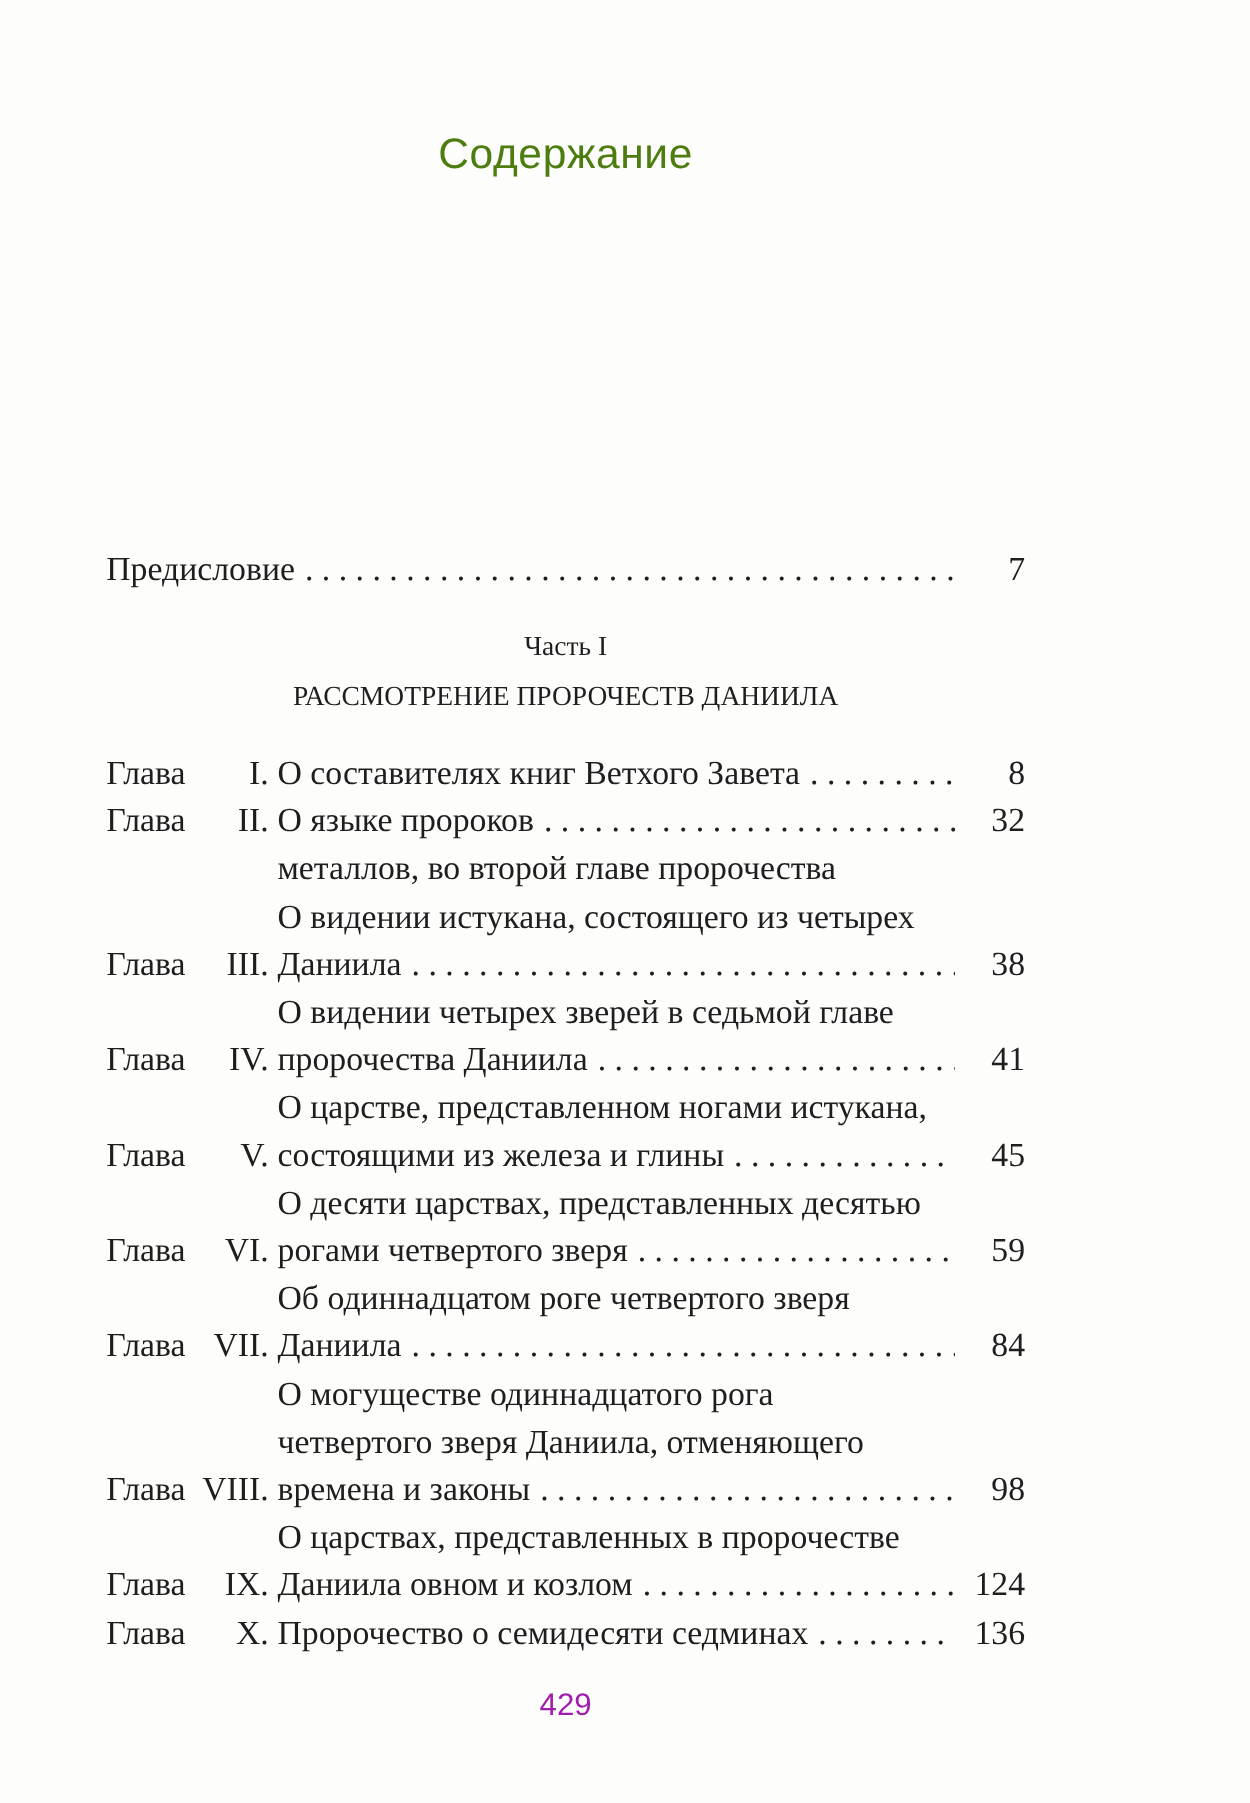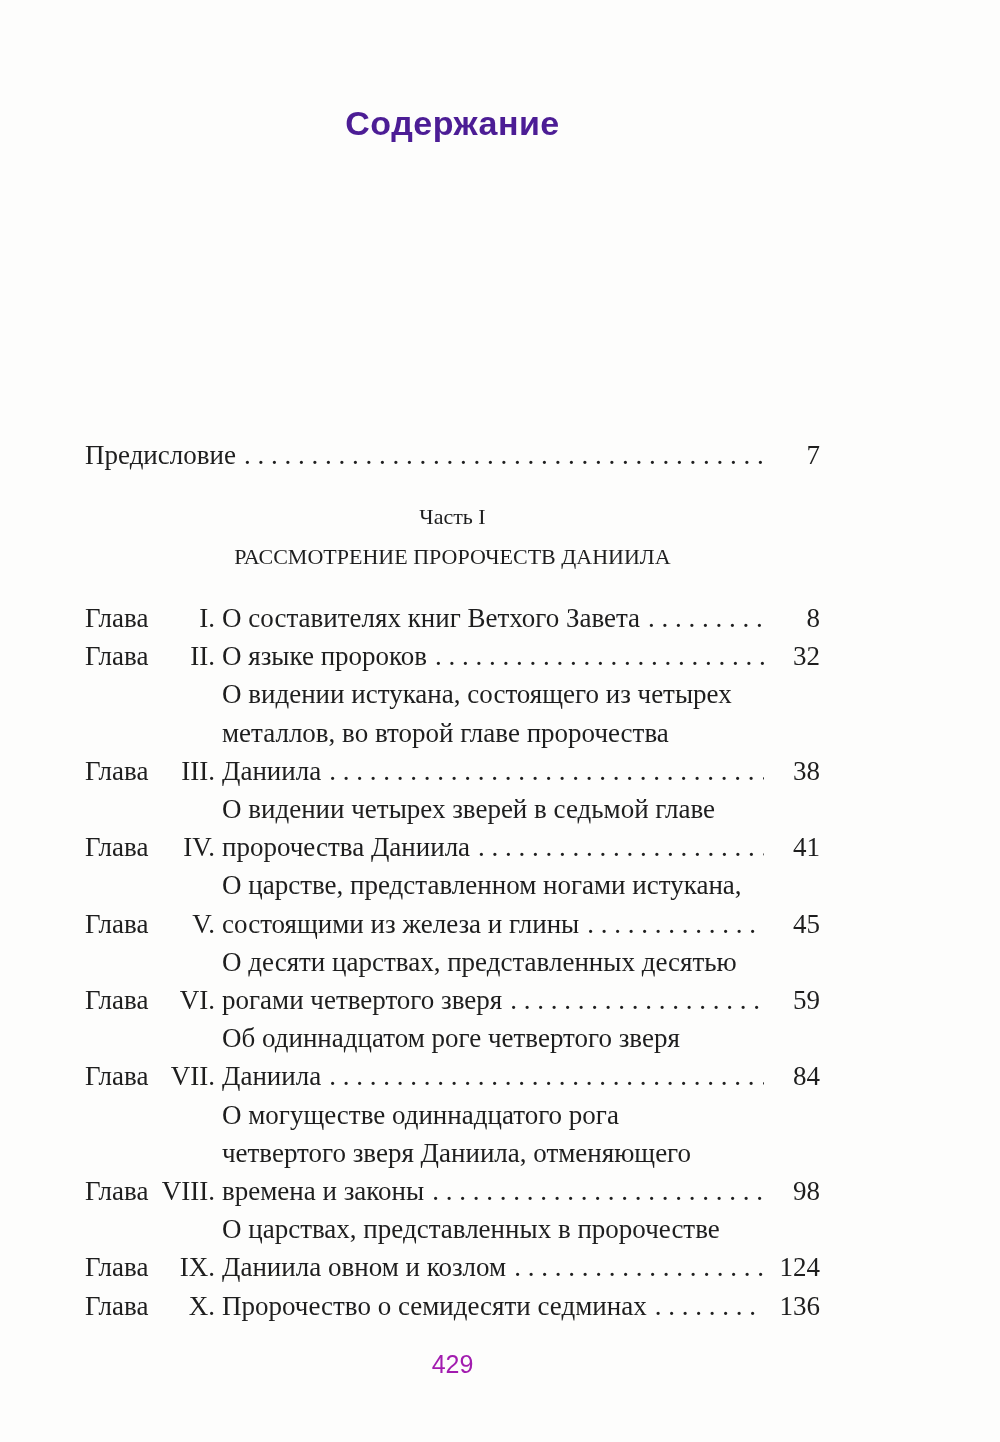--- a/index.html
+++ b/index.html
@@ -14,24 +14,24 @@
     color: #1e1e1e;
     overflow: hidden;
   }
   .doc-title {
     position: absolute;
     top: 104px;
     left: 85px;
     width: 735px;
     text-align: center;
     font-family: "Liberation Sans", sans-serif;
-    font-weight: bold;
+    font-weight: normal;
     font-size: 34px;
     letter-spacing: 0.5px;
-    color: #4c1d95;
+    color: #4d7c0f;
   }
   .preface-row {
     position: absolute;
     top: 436px;
     left: 85px;
     width: 735px;
     display: flex;
     align-items: baseline;
     font-size: 27px;
     line-height: 38px;
@@ -120,22 +120,22 @@
             <span class="ttext">О языке пророков</span>
             <span class="leader"></span>
             <span class="pagenum">32</span>
           </div>
         </div>
       </div>
       <div class="toc-row">
         <span class="glava">Глава</span>
         <span class="roman">III.</span>
         <div class="title-block">
+          <div class="tline">металлов, во второй главе пророчества</div>
           <div class="tline">О видении истукана, состоящего из четырех</div>
-          <div class="tline">металлов, во второй главе пророчества</div>
           <div class="tline lastline">
             <span class="ttext">Даниила</span>
             <span class="leader"></span>
             <span class="pagenum">38</span>
           </div>
         </div>
       </div>
       <div class="toc-row">
         <span class="glava">Глава</span>
         <span class="roman">IV.</span>

